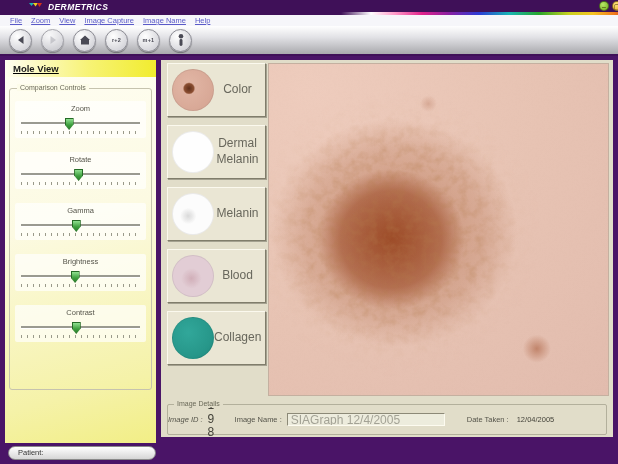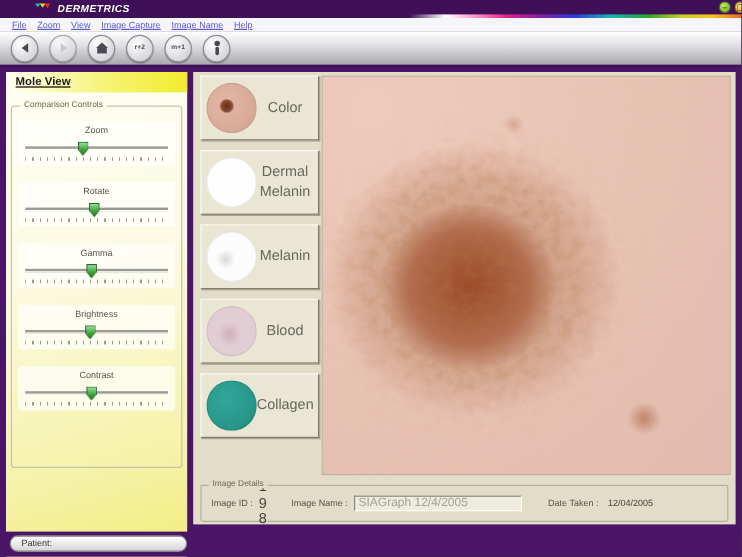--- a/index.html
+++ b/index.html
@@ -86,23 +86,23 @@
       radial-gradient(ellipse 150px 140px at 37% 51%,rgba(160,80,40,.5),rgba(175,105,70,.28) 60%,rgba(190,130,100,0) 82%),
       radial-gradient(ellipse at 12% 8%,#eeccbd,#e7c3b3 55%,#e2bcae 100%);}
   .skin-image svg{display:block;width:100%;height:100%;}
 
   
   .details{position:absolute;left:6px;top:344px;width:438px;height:29px;border:1px solid #b3b09c;border-radius:2px;
     display:flex;align-items:center;font-size:7.5px;color:#55544a;}
   .details-label{position:absolute;top:-5px;left:6px;font-size:7px;color:#6a6958;background:#e1ddc9;padding:0 3px;}
   .fld-label{white-space:nowrap;}
   .id-value{width:13px;word-break:break-all;line-height:1.15;font-size:12px;color:#44433a;margin:0 14px 0 5px;}
-  .name-input{width:140px;height:13px;margin:0 22px 0 5px;background:#edecdd;
+  .name-input{width:158px;height:13px;margin:0 22px 0 5px;background:#edecdd;
     border:1px solid;border-color:#8c8977 #fdfbf0 #fdfbf0 #8c8977;
-    font-size:10px;color:#a3a295;font-family:"Liberation Sans",sans-serif;padding:0 3px;box-sizing:border-box;}
+    font-size:12px;color:#a3a295;font-family:"Liberation Sans",sans-serif;padding:0 3px;box-sizing:border-box;}
   .date-value{color:#44433a;margin-left:8px;}
 
   
   .statusbar{position:absolute;left:0;bottom:0;width:618px;height:21px;background:#4a1467;}
   .patient-pill{position:absolute;left:8px;top:3px;width:148px;height:14px;border-radius:8px;
     background:linear-gradient(#ffffff,#d6d6d6);border:1px solid #8a8a8a;box-sizing:border-box;
     line-height:12px;padding-left:9px;font-size:7.5px;color:#333;}
 </style>
 </head>
 <body>
@@ -262,21 +262,21 @@
                 <rect width="341" height="333" fill="url(#moleMaskG)"></rect>
               </mask>
           </defs>
           <rect width="341" height="333" filter="url(#grainF)" opacity="0.10"></rect>
           <rect width="341" height="333" filter="url(#veinF)" mask="url(#moleMask)" opacity="0.55"></rect>
         </svg>
       </div>
 
       <div class="details">
         <span class="details-label">Image Details</span>
-        <span class="fld-label" style="margin-left:8px;">Image ID :</span>
+        <span class="fld-label" style="margin-left:0;font-style:italic;">Image ID :</span>
         <span class="id-value">198</span>
         <span class="fld-label">Image Name :</span>
         <input class="name-input" type="text" value="SIAGraph 12/4/2005" style="">
         <span class="fld-label">Date Taken :</span>
         <span class="date-value">12/04/2005</span>
       </div>
 
     </div>
   </div>
 

